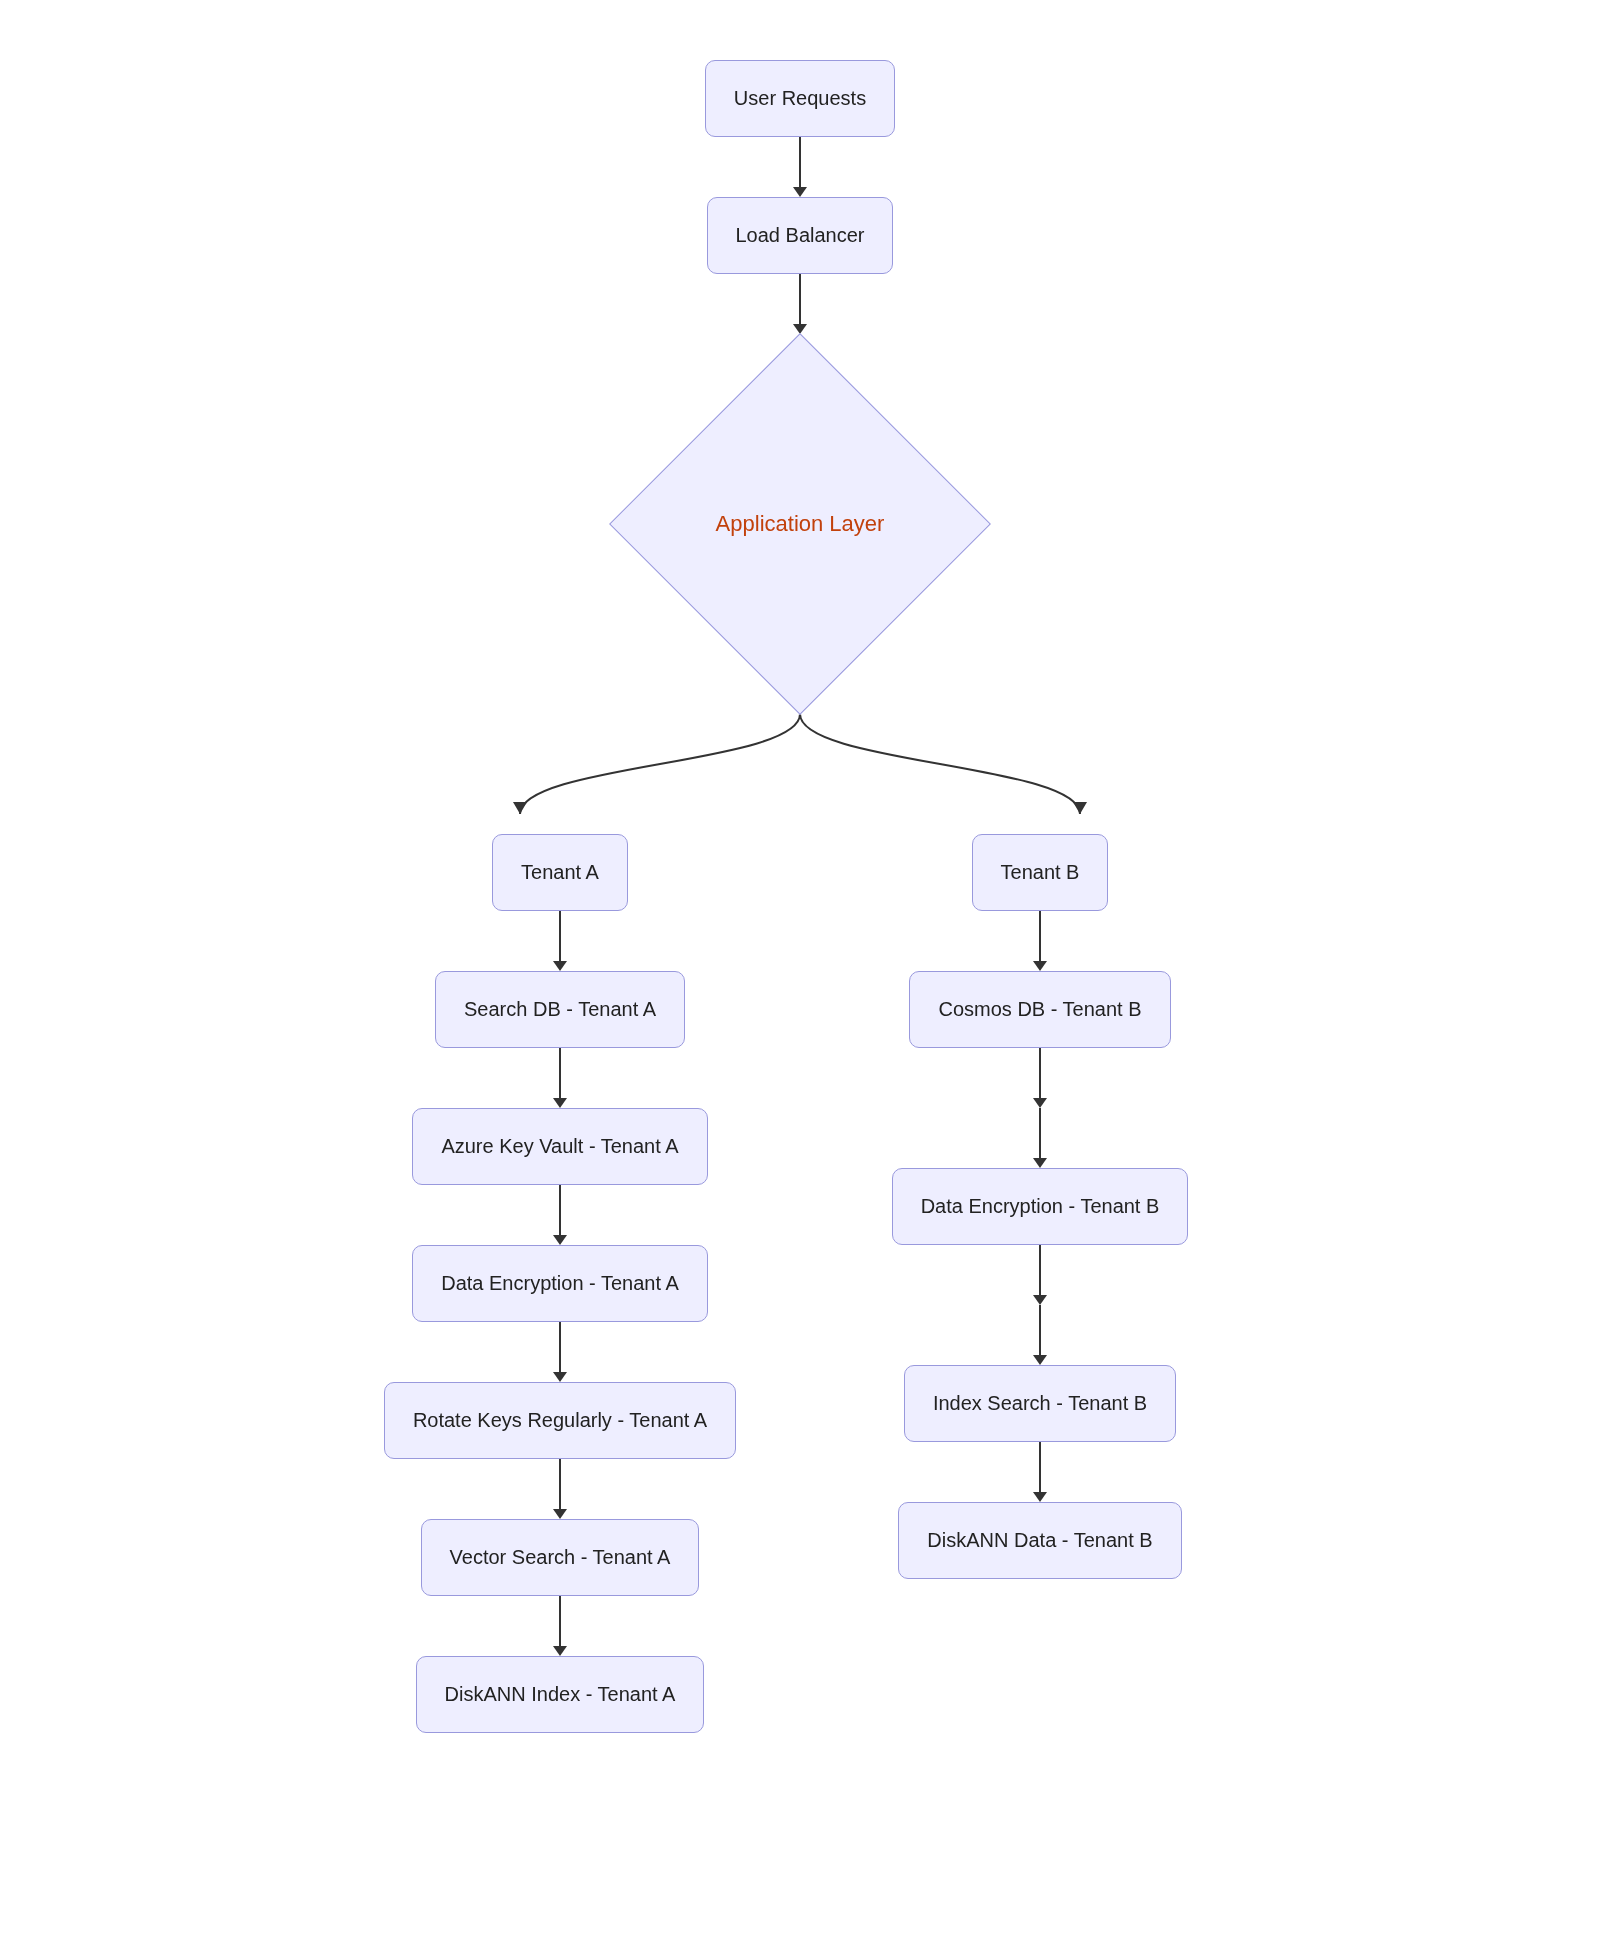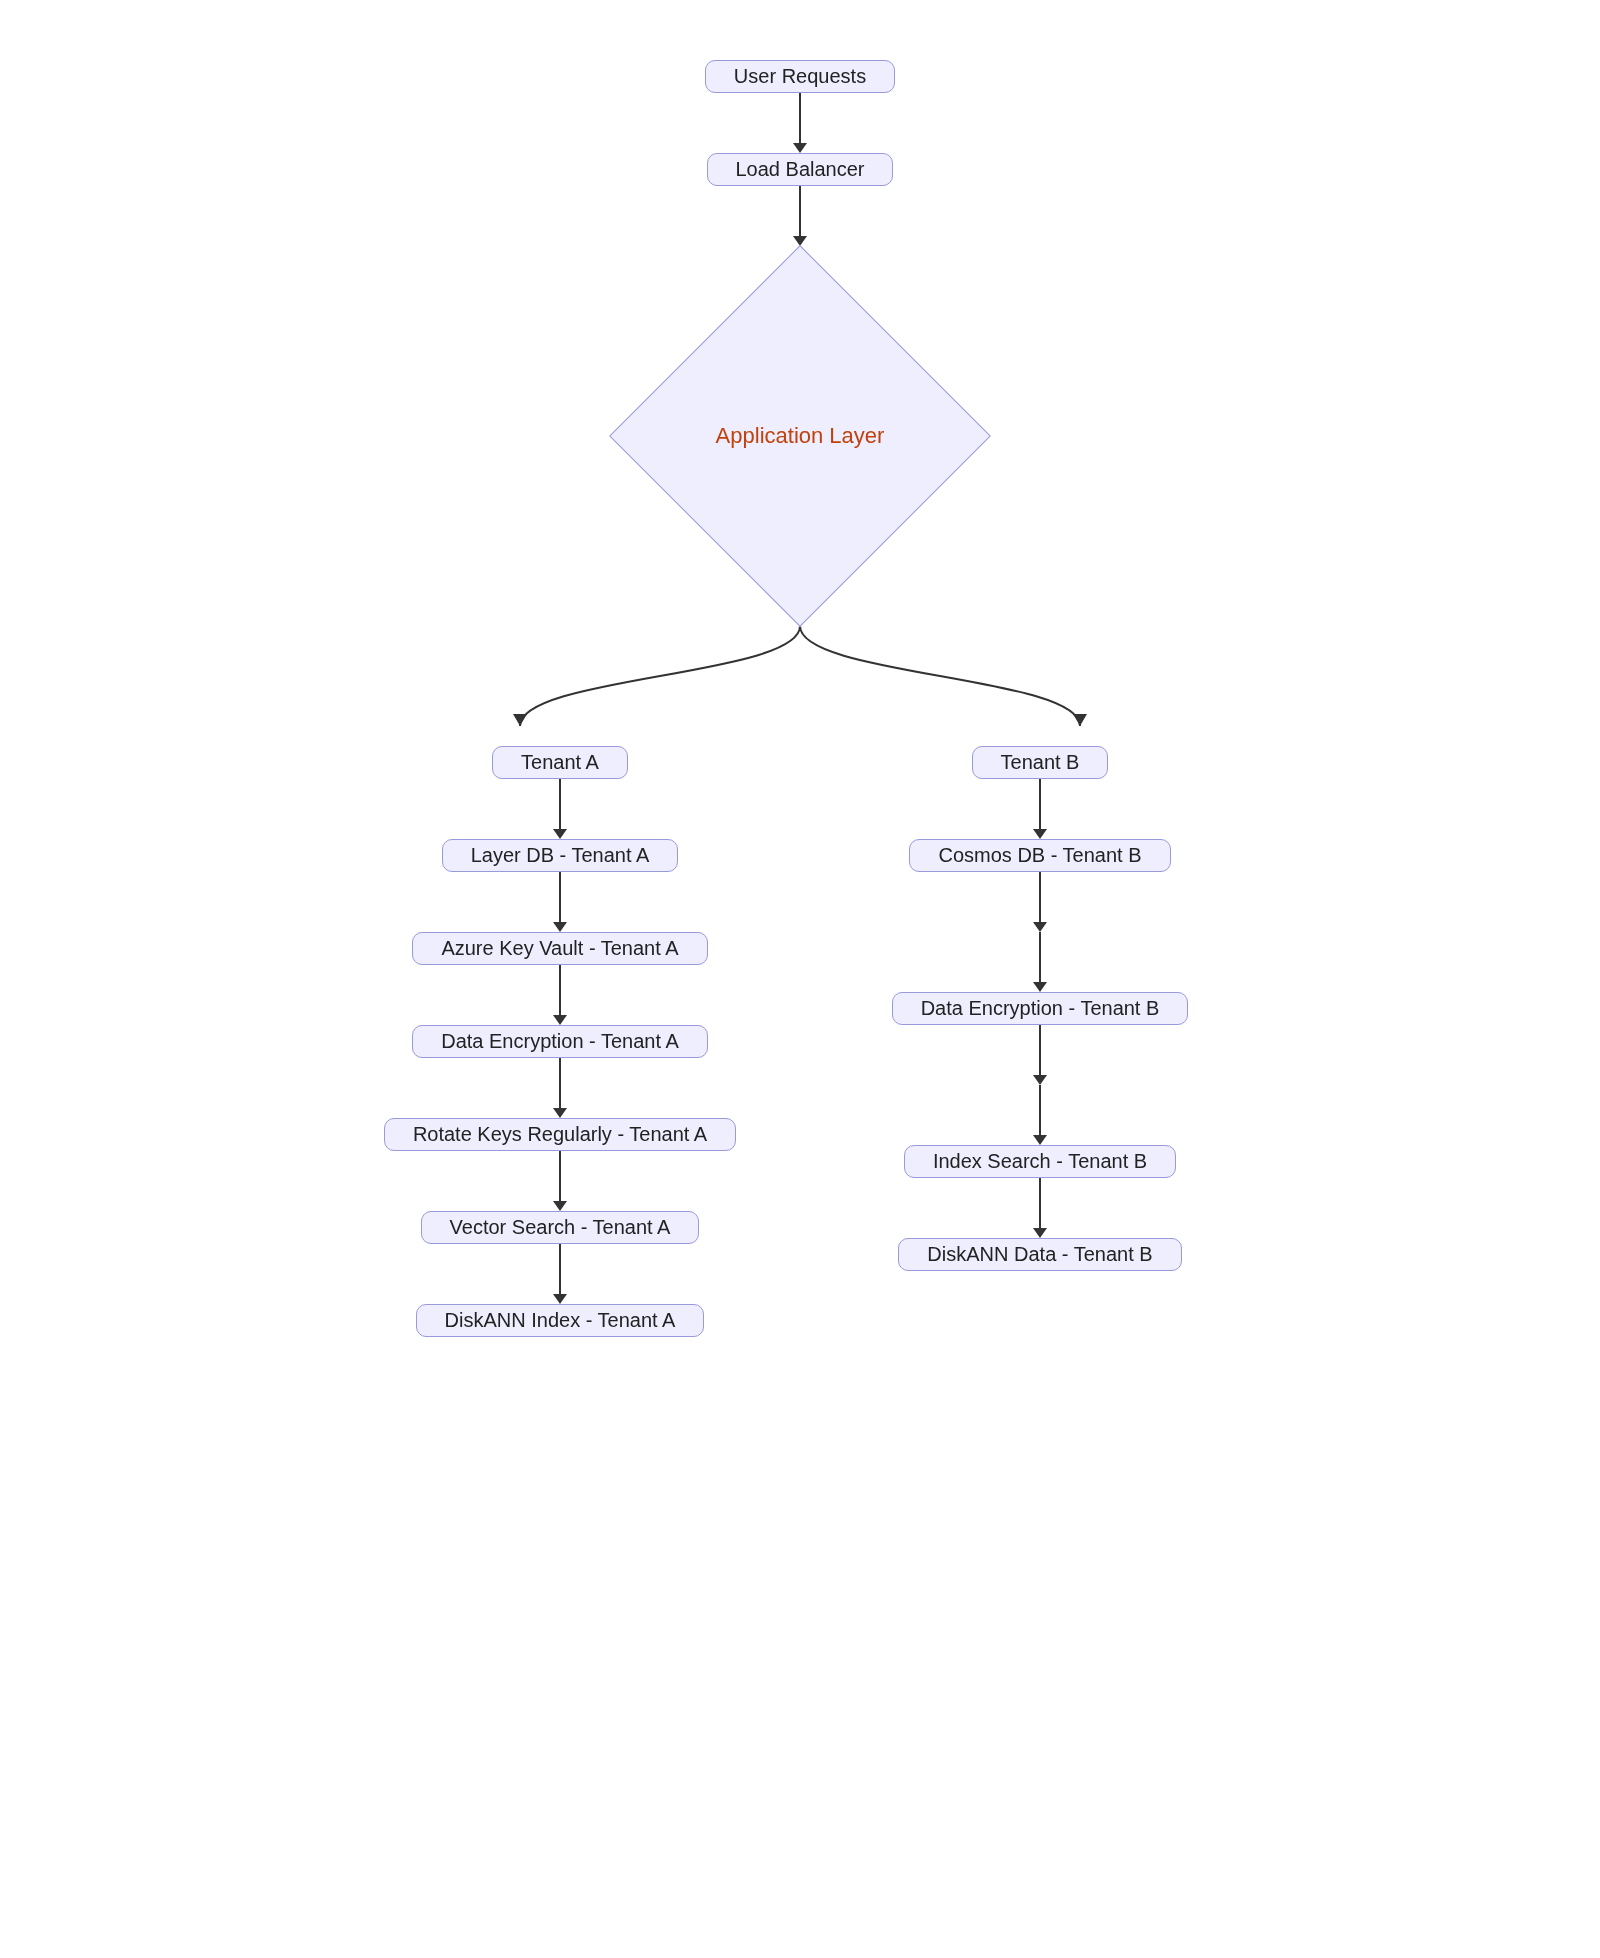--- a/index.html
+++ b/index.html
@@ -18,21 +18,21 @@
       align-items: center;
       padding: 60px 40px;
       width: 1100px;
     }
 
     
     .node-rect {
       background: #eeeeff;
       border: 1.5px solid #9999dd;
       border-radius: 10px;
-      padding: 4px 28px;
+      padding: 26px 28px;
       font-size: 20px;
       color: #222;
       text-align: center;
       white-space: nowrap;
     }
     .node-diamond-wrapper {
       position: relative;
       width: 380px;
       height: 380px;
       display: flex;
@@ -130,21 +130,21 @@
     <path d="M500,0 C500,50 780,50 780,100" fill="none" stroke="#333" stroke-width="2"></path>
 
     <polygon points="780,100 773,88 787,88" fill="#333"></polygon>
   </svg>
 
   <div class="split-row">
 
     <div class="branch">
       <div class="node-rect">Tenant A</div>
       <div class="arrow-down"></div>
-      <div class="node-rect">Layer DB - Tenant A</div>
+      <div class="node-rect">Search DB - Tenant A</div>
       <div class="arrow-down"></div>
       <div class="node-rect">Azure Key Vault - Tenant A</div>
       <div class="arrow-down"></div>
       <div class="node-rect">Data Encryption - Tenant A</div>
       <div class="arrow-down"></div>
       <div class="node-rect">Rotate Keys Regularly - Tenant A</div>
       <div class="arrow-down"></div>
       <div class="node-rect">Vector Search - Tenant A</div>
       <div class="arrow-down"></div>
       <div class="node-rect">DiskANN Index - Tenant A</div>

